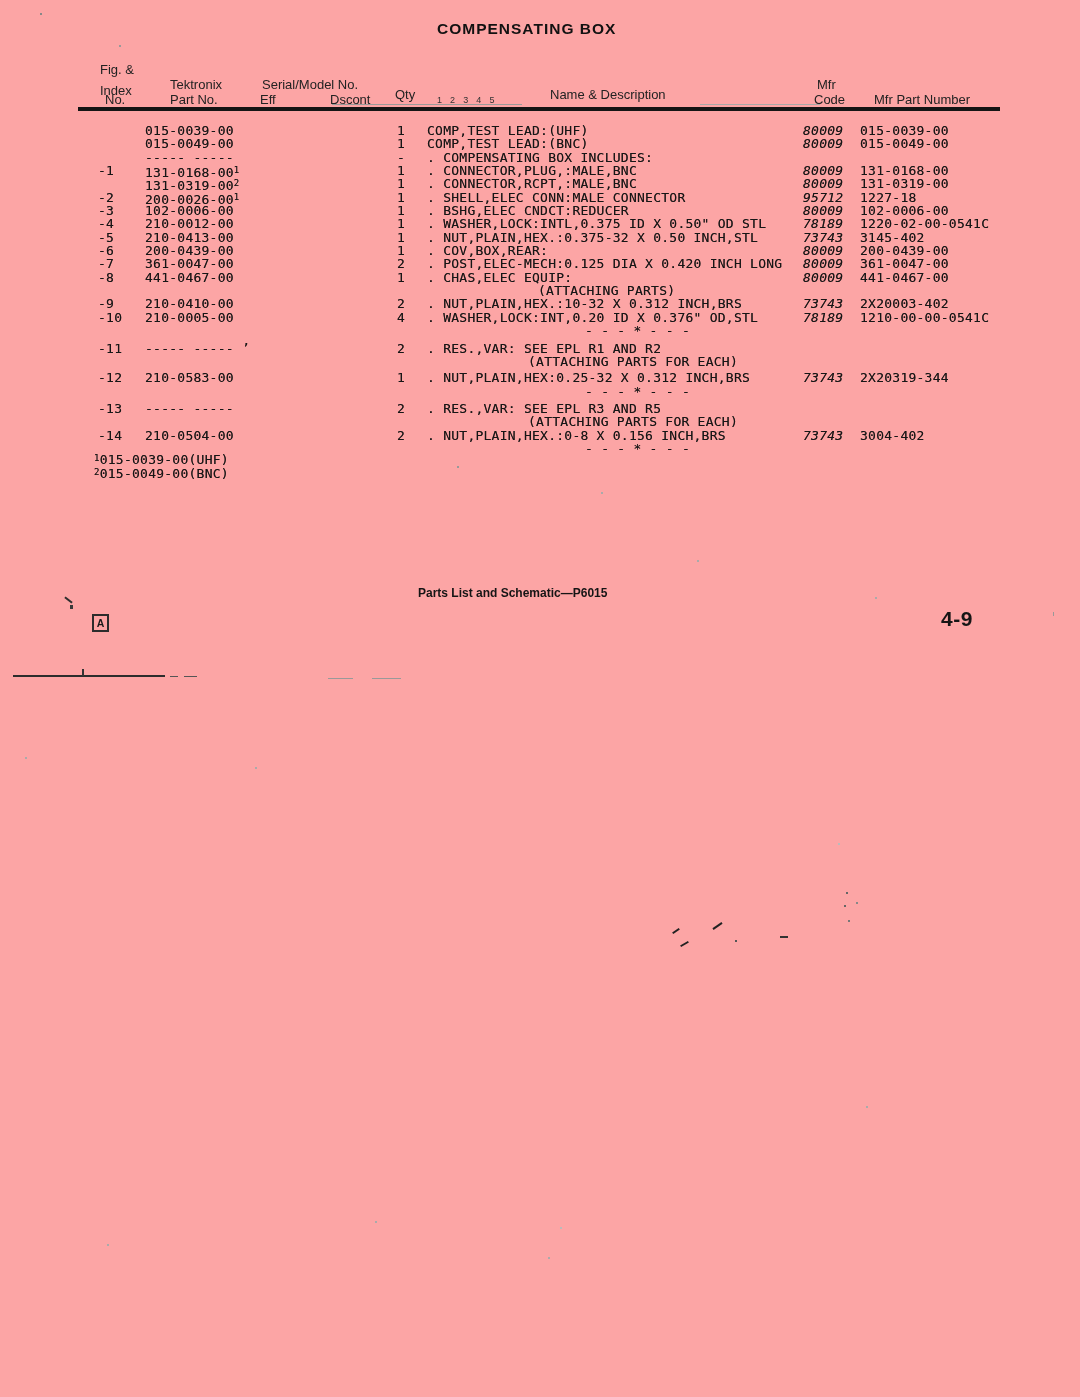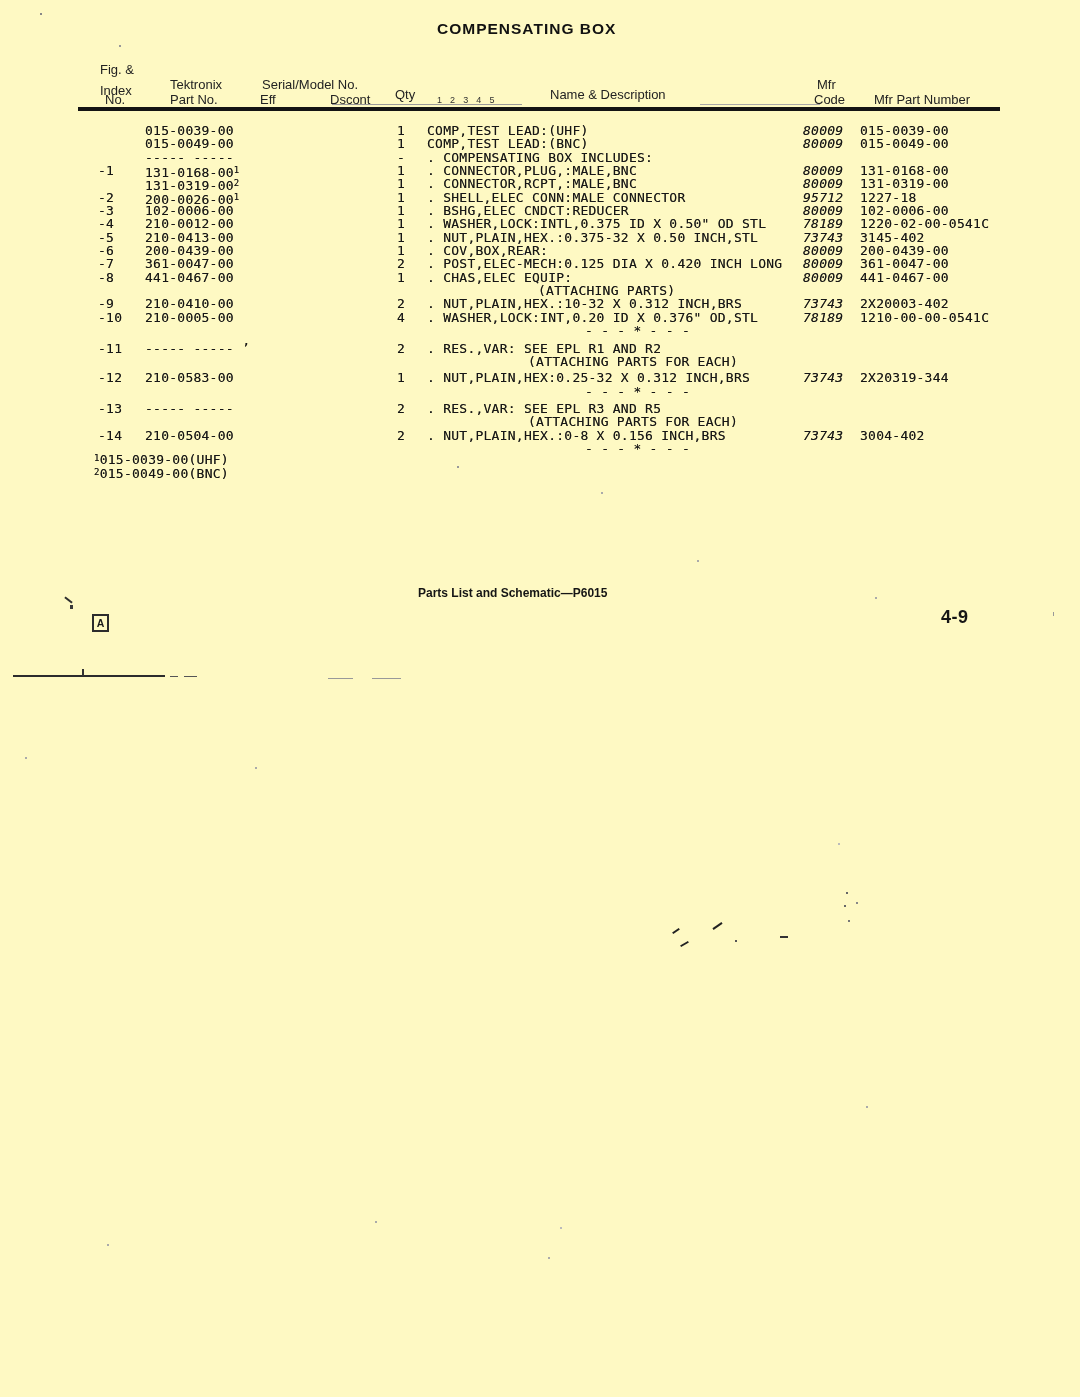--- a/index.html
+++ b/index.html
@@ -1,18 +1,18 @@
 <!DOCTYPE html>
 <html><head>
 <meta charset="utf-8">
 <style>
   html,body{margin:0;padding:0;background:#e8e8e6;}
   .page{
     position:relative;width:1080px;height:1397px;margin:0 auto;
-    background:#fef9c3;overflow:hidden;
+    background:#fca5a5;overflow:hidden;
     font-family:"Liberation Sans",sans-serif;color:#1f1f1f;
   }
   
   .doc-title{
     position:absolute;left:437px;top:20px;
     font-weight:bold;font-size:15.5px;letter-spacing:1px;color:#111;
   }
   
   .colhead{position:absolute;font-size:13px;color:#222;white-space:pre;margin-left:12px;}
   .h-fig1{left:88px;top:62px;}
@@ -62,21 +62,21 @@
   }
   .fn-line{height:13.5px;line-height:13.5px;white-space:pre;}
   .fn-line sup{font-size:9px;vertical-align:3px;margin-left:-6px;}
   
   .rev-box{
     position:absolute;left:92px;top:614px;width:13px;height:14px;
     border:2px solid #2c2c2c;font-size:10.5px;font-weight:bold;color:#1a1a1a;
     text-align:center;line-height:14px;
   }
   .footer-center{position:absolute;left:418px;top:586px;font-weight:bold;font-size:12px;color:#151515;}
-  .page-number{position:absolute;left:941px;top:607px;font-weight:bold;font-size:18px;color:#151515;letter-spacing:.5px;}
+  .page-number{position:absolute;left:941px;top:607px;font-weight:bold;font-size:21px;color:#151515;letter-spacing:.5px;}
   
   .art{position:absolute;background:#444;}
 </style>
 </head>
 <body>
 
 <div class="page">
 
   <div class="doc-title">COMPENSATING BOX</div>
 

